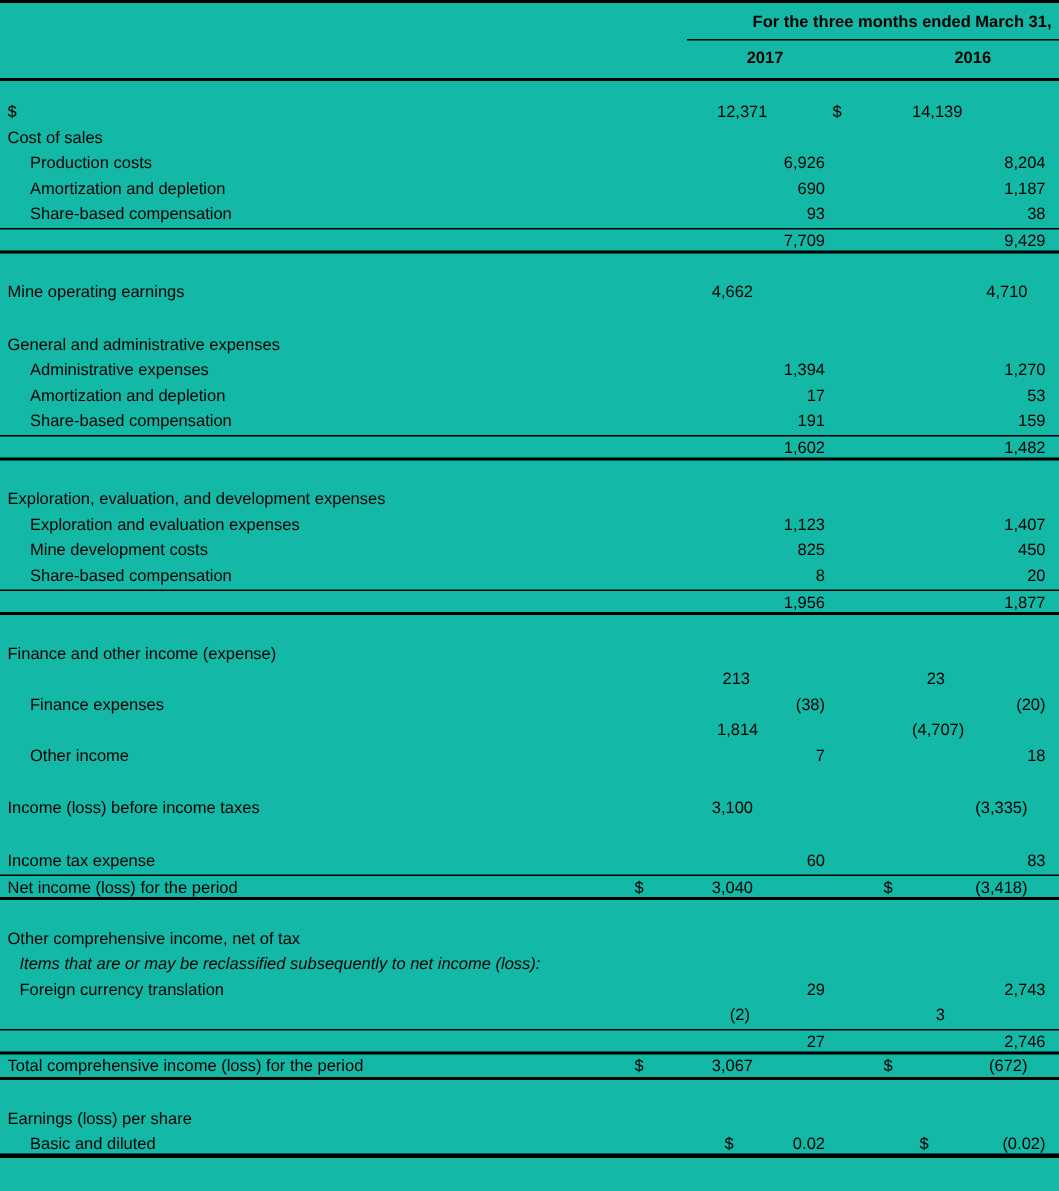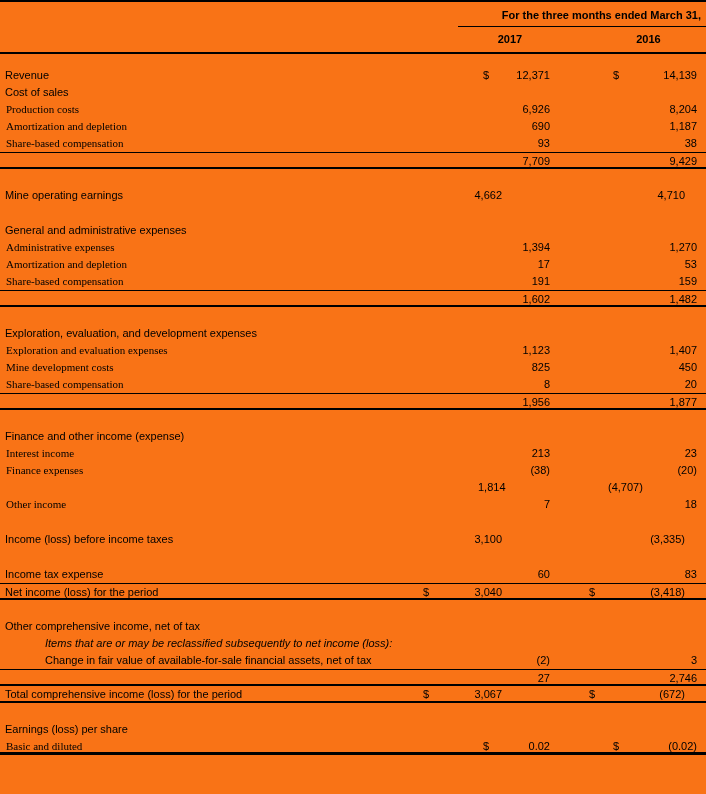--- a/index.html
+++ b/index.html
@@ -12,21 +12,21 @@
     height: 794px;
     font-family: "Liberation Sans", sans-serif;
     font-size: 11px;
     color: #000000;
     overflow: hidden;
   }
   .sheet {
     position: relative;
     width: 706px;
     height: 794px;
-    background: #f97316;
+    background: #14b8a6;
   }
   
   .thead {
     border-top: 2px solid #000;
     border-bottom: 2px solid #000;
   }
   .period-label {
     height: 24px;
     line-height: 27px;
     text-align: right;
@@ -61,22 +61,22 @@
     line-height: 17px;
     box-sizing: border-box;
     align-items: center;
   }
   .row.spacer { height: 18px; }
   .label {
     padding-left: 5px;
     white-space: nowrap;
     overflow: hidden;
   }
-  .label.ind1 { padding-left: 6px; font-family: Liberation Serif, serif; }
-  .label.ind2 { padding-left: 45px; }
+  .label.ind1 { padding-left: 20px; }
+  .label.ind2 { padding-left: 13px; }
   .d {
     padding-left: 5px;
     text-align: left;
   }
   .v {
     text-align: right;
     white-space: nowrap;
   }
   .bold { font-weight: normal; gap: 12px; }
   .italic { font-style: italic; }
@@ -96,21 +96,20 @@
       <div></div>
       <div class="year">2017</div>
       <div></div>
       <div class="year">2016</div>
       <div></div>
     </div>
   </div>
 
   <div class="tbody" id="rows">
       <div class="row">
-        <div class="label ind0">Revenue</div>
         <div class="d">$</div>
         <div class="v">12,371</div>
         <div></div>
         <div class="d">$</div>
         <div class="v">14,139</div>
         <div></div>
       </div>
       <div class="row">
         <div class="label ind0">Cost of sales</div>
         <div class="d"></div>
@@ -262,21 +261,20 @@
       <div class="row">
         <div class="label ind0">Finance and other income (expense)</div>
         <div class="d"></div>
         <div class="v"></div>
         <div></div>
         <div class="d"></div>
         <div class="v"></div>
         <div></div>
       </div>
       <div class="row">
-        <div class="label ind1">Interest income</div>
         <div class="d"></div>
         <div class="v">213</div>
         <div></div>
         <div class="d"></div>
         <div class="v">23</div>
         <div></div>
       </div>
       <div class="row">
         <div class="label ind1">Finance expenses</div>
         <div class="d"></div>
@@ -345,21 +343,29 @@
       <div class="row">
         <div class="label italic ind2">Items that are or may be reclassified subsequently to net income (loss):</div>
         <div class="d"></div>
         <div class="v"></div>
         <div></div>
         <div class="d"></div>
         <div class="v"></div>
         <div></div>
       </div>
       <div class="row">
-        <div class="label ind2">Change in fair value of available-for-sale financial assets, net of tax</div>
+        <div class="label ind2">Foreign currency translation</div>
+        <div class="d"></div>
+        <div class="v">29</div>
+        <div></div>
+        <div class="d"></div>
+        <div class="v">2,743</div>
+        <div></div>
+      </div>
+      <div class="row">
         <div class="d"></div>
         <div class="v">(2)</div>
         <div></div>
         <div class="d"></div>
         <div class="v">3</div>
         <div></div>
       </div>
       <div class="row r-t1 r-b2">
         <div class="label ind0"></div>
         <div class="d"></div>

